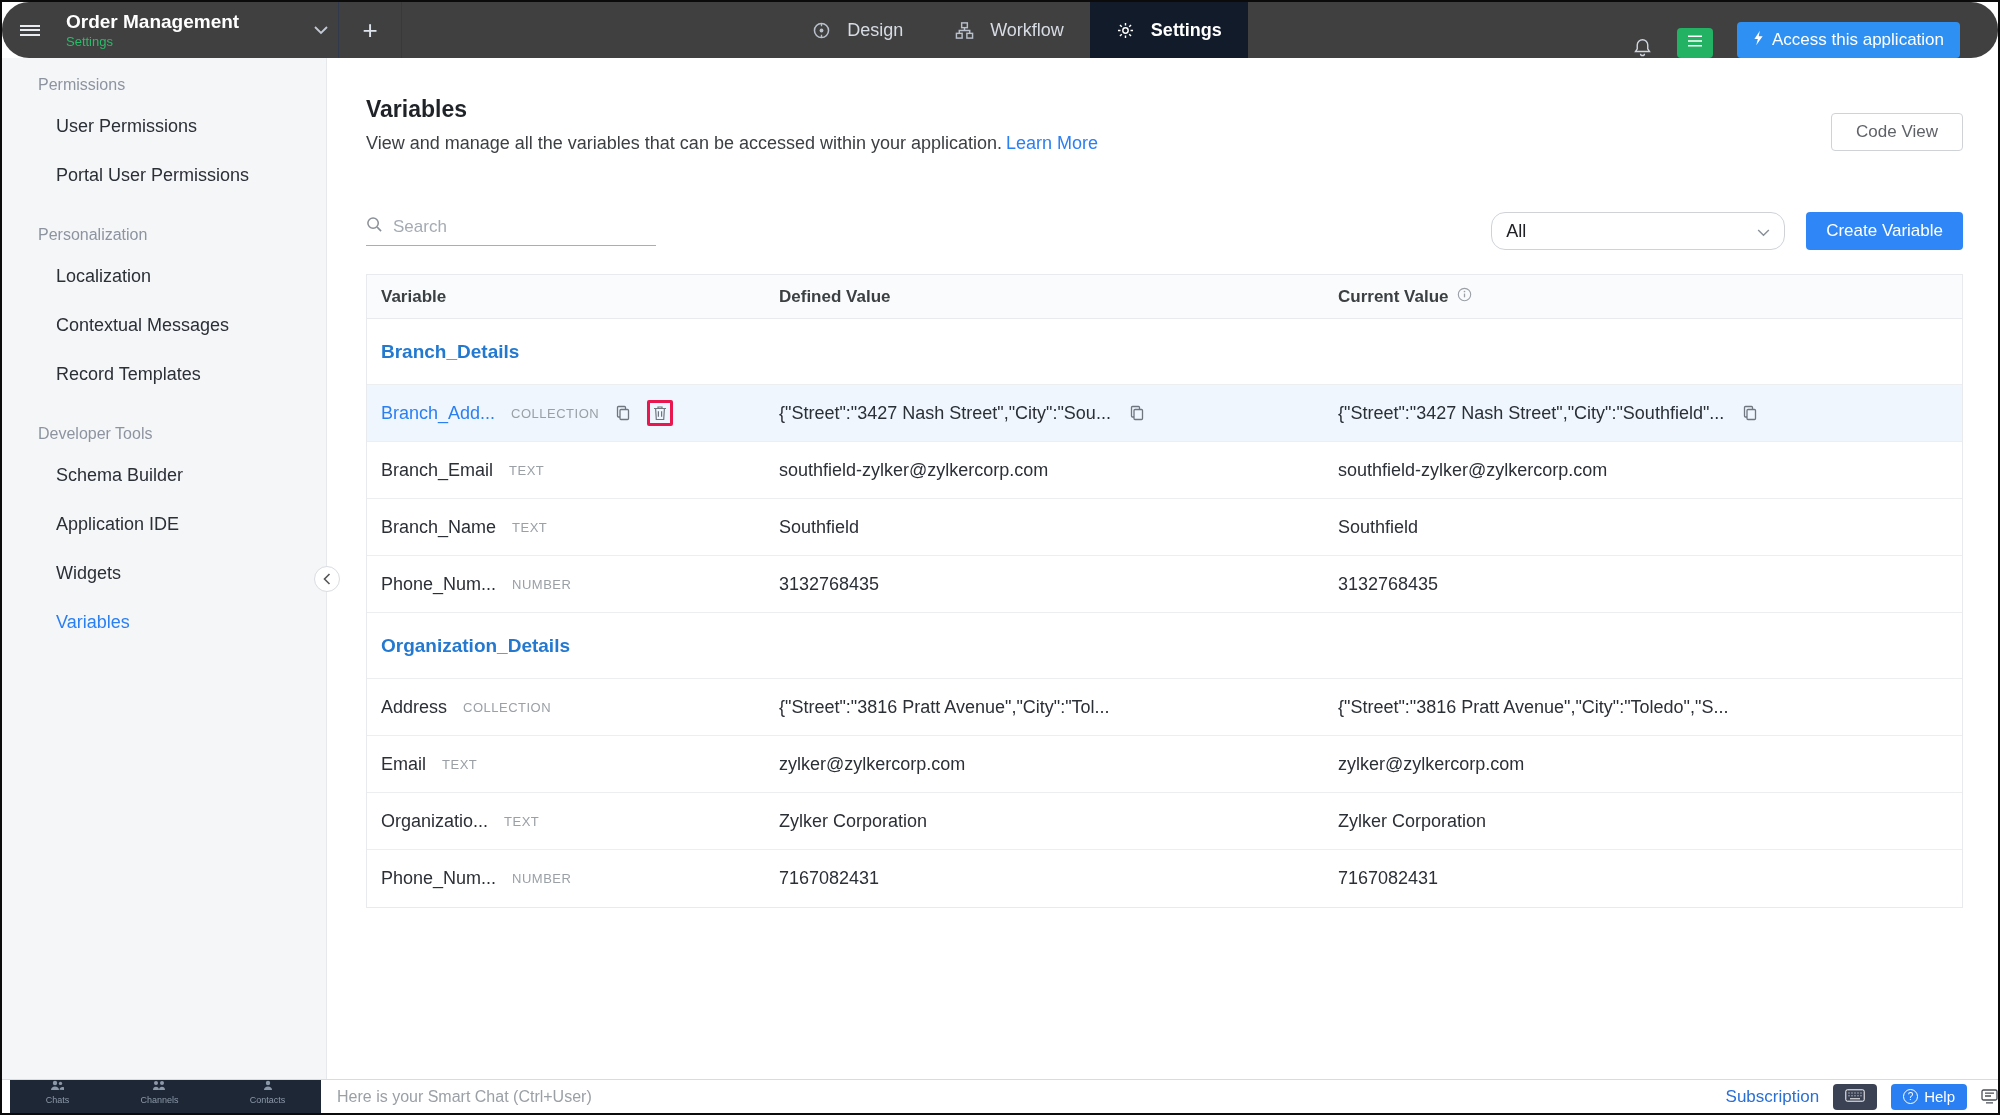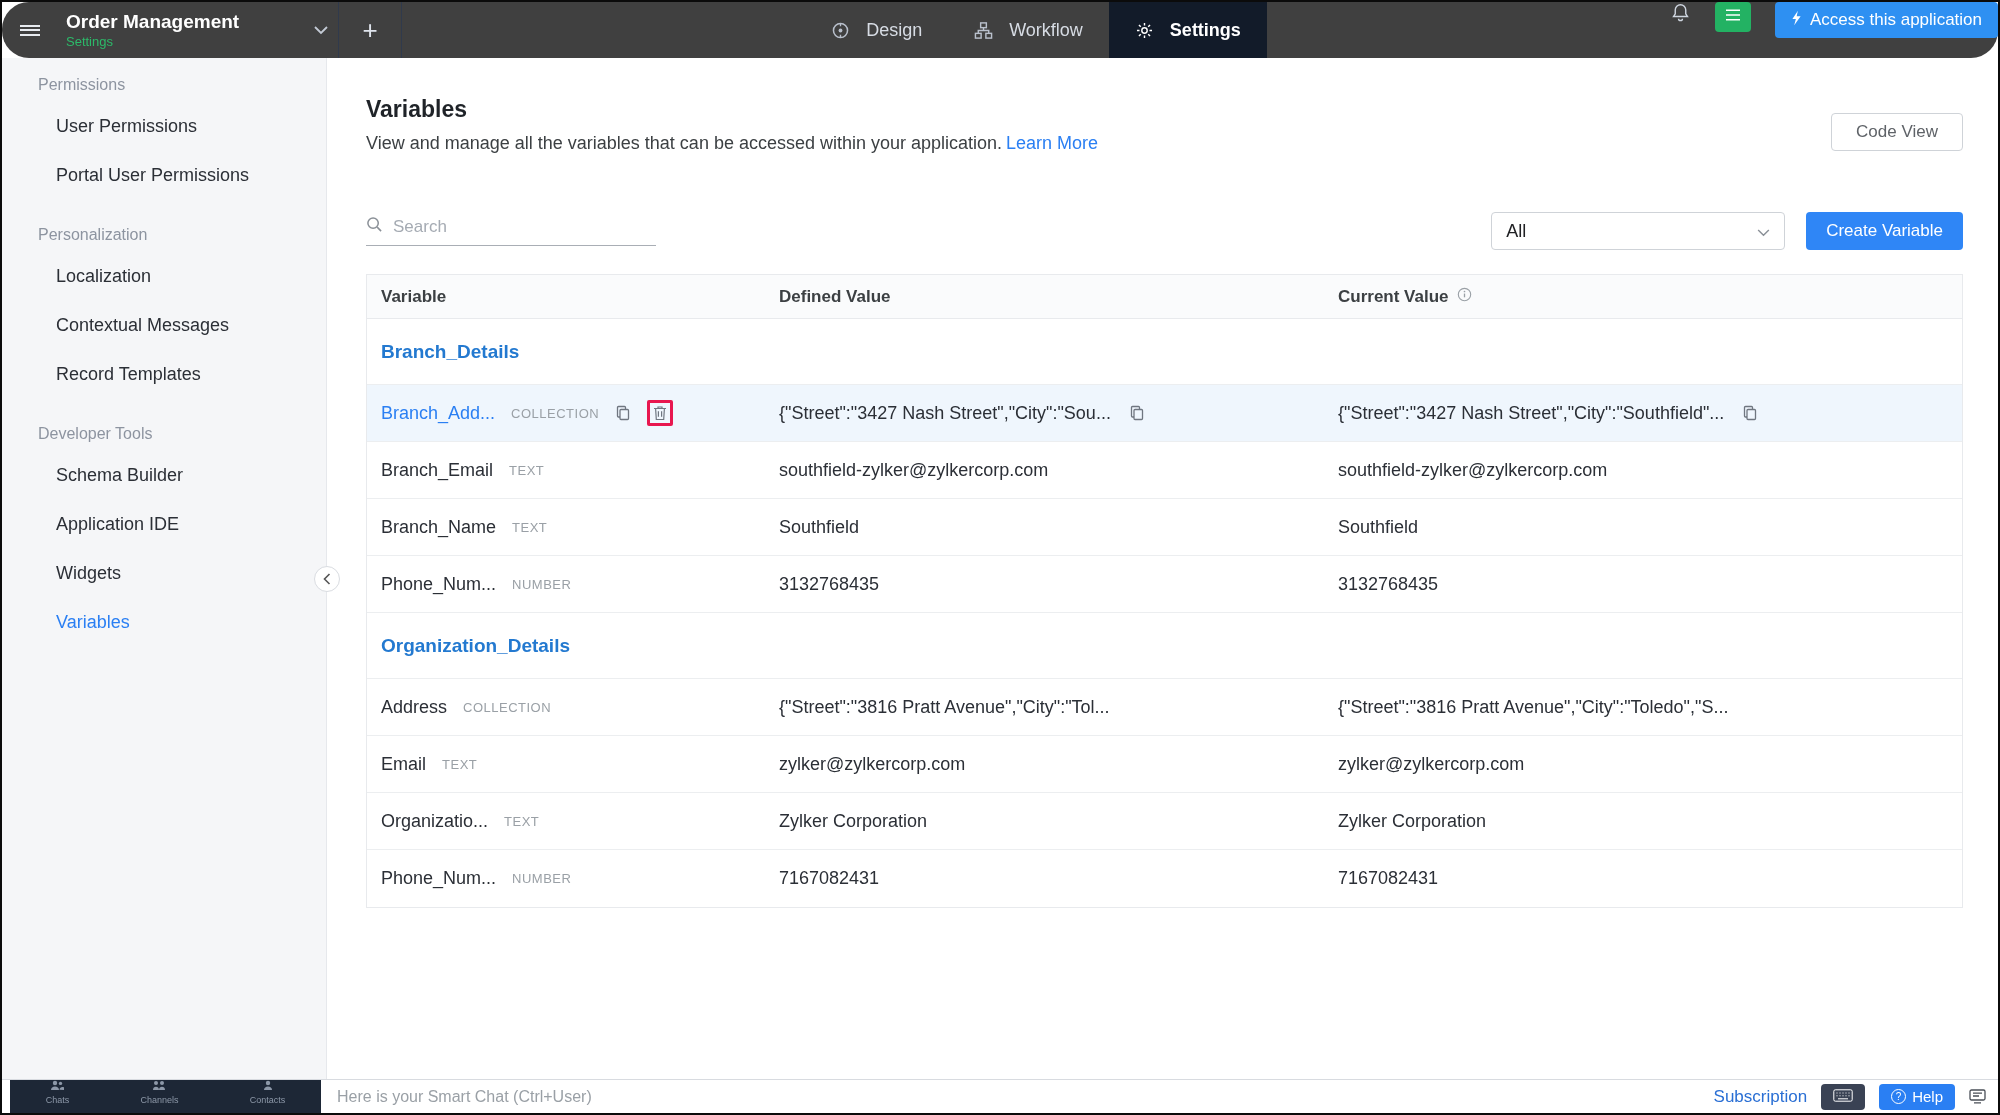--- a/index.html
+++ b/index.html
@@ -21,21 +21,21 @@
   .app-sub{ font-size:13px; color:#2cb969; line-height:16px; margin-top:1px;}
   .tb-chevron{ width:34px; display:flex; align-items:center; justify-content:center; cursor:pointer;}
   .tb-divider{ width:1px; background:#303a4c; height:100%; }
   .tb-plus{ width:62px; display:flex; align-items:center; justify-content:center; cursor:pointer; font-size:26px; color:#dfe4ec; font-weight:300;}
 
   .tb-center{ flex:1; display:flex; justify-content:center; align-items:stretch;}
   .tb-tab{ display:flex; align-items:center; gap:16px; padding:0 26px; font-size:18px; color:#d7dce4; cursor:pointer;}
   .tb-tab .ticon{ display:flex; align-items:center; }
   .tb-tab.active{ background:#121b29; color:#ffffff; font-weight:700;}
 
-  .tb-right{ display:flex; align-items:flex-start; gap:24px; }
+  .tb-right{ display:flex; align-items:flex-end; gap:24px; padding-right:38px;}
   .bell-btn{ display:flex; align-items:center; justify-content:center; cursor:pointer;}
   .green-btn{ width:36px; height:30px; background:#23b263; border-radius:4px; display:flex; align-items:center; justify-content:center; cursor:pointer;}
   .access-btn{ height:36px; background:#2e90f2; border-radius:4px; display:flex; align-items:center; gap:8px; padding:0 16px; font-size:17px; color:#fff; cursor:pointer; white-space:nowrap;}
 
   
   .body-wrap{ flex:1; display:flex; min-height:0; }
 
   
   .sidebar{ width:325px; flex:0 0 325px; background:#f5f6f8; border-right:1px solid #e6e8ec; padding-top:18px; position:relative;}
   .sb-section-title{ font-size:16px; color:#8d94a0; margin:0 0 8px 36px; }
@@ -57,21 +57,21 @@
     position:absolute; top:55px; right:35px; height:38px; padding:0 24px; background:#fff;
     border:1px solid #cfd3d8; border-radius:4px; color:#5f6368; font-size:17px;
     display:flex; align-items:center; cursor:pointer;
   }
 
   .controls-row{ margin-top:58px; display:flex; align-items:center; justify-content:space-between;}
   .search-wrap{ width:290px; display:flex; align-items:center; gap:10px; border-bottom:1px solid #a9aeb5; padding-bottom:8px;}
   .search-wrap input{ border:none; outline:none; background:transparent; font-size:17px; color:#333; width:240px; font-family:"Liberation Sans", sans-serif;}
   .search-wrap input::placeholder{ color:#a5abb3; }
   .controls-right{ display:flex; align-items:center; gap:21px; }
-  .filter-dd{ width:294px; height:38px; border:1px solid #cfd3d8; border-radius:4px; display:flex; align-items:center; justify-content:space-between; padding:0 14px; font-size:18px; color:#202124; cursor:pointer; background:#fff;}
+  .filter-dd{ width:294px; height:38px; border:1px solid #cfd3d8; border-radius:14px; display:flex; align-items:center; justify-content:space-between; padding:0 14px; font-size:18px; color:#202124; cursor:pointer; background:#fff;}
   .create-btn{ height:38px; padding:0 20px; background:#2f86f6; color:#fff; border-radius:4px; font-size:17px; display:flex; align-items:center; cursor:pointer;}
 
   
   .vtable{ margin-top:24px; border:1px solid #e8eaed; }
   .t-grid{ display:grid; grid-template-columns:412px 559px 1fr; align-items:center;}
   .t-head{ height:44px; background:#fafbfc; border-bottom:1px solid #e8eaed; font-size:17px; font-weight:600; color:#3c4043;}
   .t-head .cell1{ padding-left:14px; }
   .head-cell{ display:flex; align-items:center; gap:8px;}
   .t-group{ height:66px; border-bottom:1px solid #eceef0; font-size:19px; font-weight:600; color:#2379d0;}
   .t-group .cell1{ padding-left:14px; cursor:pointer;}
@@ -85,21 +85,21 @@
   .icon-btn{ display:flex; align-items:center; justify-content:center; cursor:pointer; }
   .del-hl{ border:3px solid #e8174f; border-radius:2px; padding:2px 3px; display:flex; align-items:center; justify-content:center;}
   .cell-val{ display:flex; align-items:center; gap:18px; min-width:0; }
   .val-text{ white-space:nowrap; }
 
   
   .bottombar{ height:34px; flex:0 0 34px; border-top:1px solid #d8dbe0; display:flex; align-items:stretch; background:#fff; overflow:hidden;}
   .dock{ width:311px; flex:0 0 311px; background:#1d2736; display:flex; justify-content:space-around; align-items:flex-start; overflow:hidden;margin-left:8px;}
   .dock-item{ display:flex; flex-direction:column; align-items:center; color:#8d98a8; font-size:9px; gap:2px; cursor:pointer;}
   .chat-text{ align-self:center; margin-left:16px; font-size:16px; color:#9aa0a6; cursor:text; flex:1;}
-  .bb-right{ display:flex; align-items:center; gap:14px; padding-right:12px;}
+  .bb-right{ display:flex; align-items:center; gap:14px; }
   .subscription-link{ font-size:17px; color:#2a6fd4; font-weight:500; cursor:pointer;}
   .kb-btn{ width:44px; height:26px; background:#3a4254; border-radius:4px; display:flex; align-items:center; justify-content:center; cursor:pointer;}
   .help-btn{ height:26px; background:#2a7ff3; border-radius:4px; color:#fff; font-size:15px; display:flex; align-items:center; gap:6px; padding:0 12px; cursor:pointer;}
   .help-q{ width:15px; height:15px; border:1px solid #fff; border-radius:50%; display:flex; align-items:center; justify-content:center; font-size:10px;}
   .corner-icon{ display:flex; align-items:center; cursor:pointer;}
 </style>
 </head>
 <body>
 
 <div class="screen">

